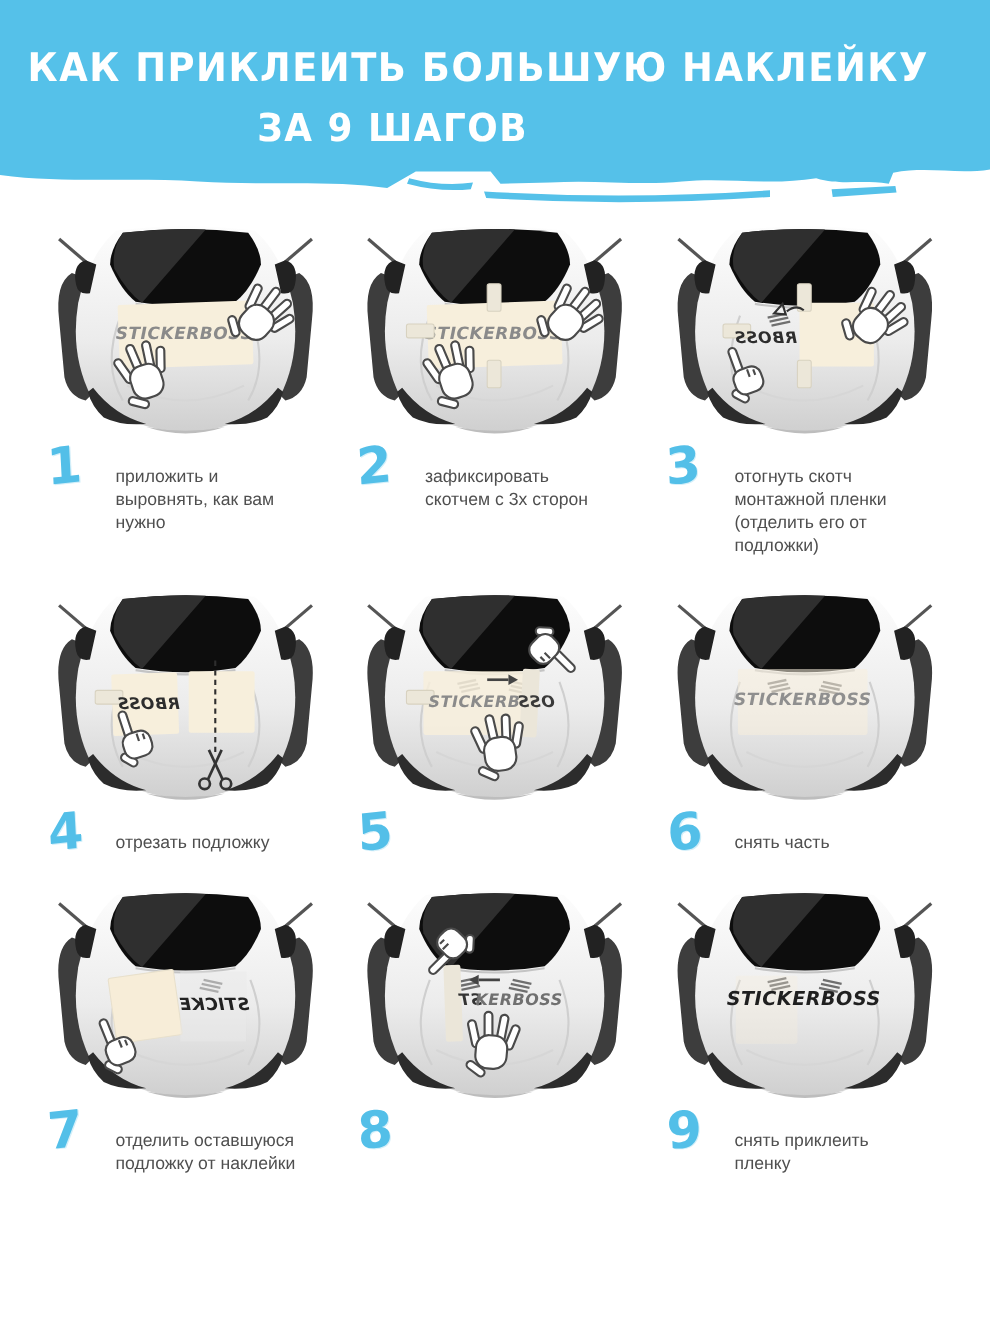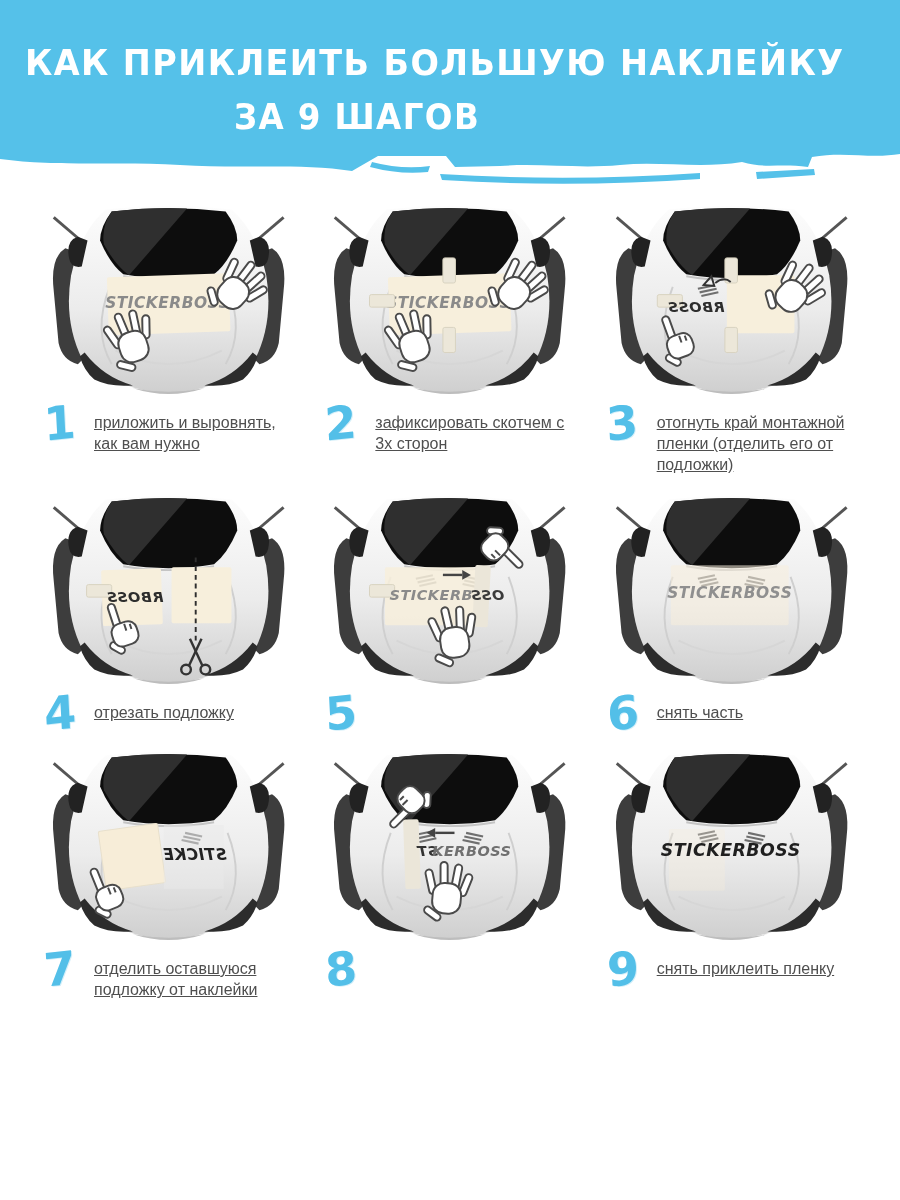--- a/index.html
+++ b/index.html
@@ -17,21 +17,21 @@
   .t2{margin-top:14px;font-size:35px;}
   .grid{display:grid;grid-template-columns:repeat(3,1fr);column-gap:24px;row-gap:8px;
     padding:6px 40px 0 40px;}
   .cell{display:flex;flex-direction:column;}
   .car{width:100%;height:198px;}
   .car svg{width:100%;height:100%;}
   .caption{display:flex;gap:13px;margin-top:6px;padding:0 4px;}
   .num{font-family:"DejaVu Sans",sans-serif;font-weight:bold;font-size:46px;line-height:.95;
     color:var(--accent);min-width:32px;text-align:center;transform:rotate(-6deg) skewX(-3deg);
     text-shadow:1px 1px 0 rgba(83,191,232,.25);}
-  .txt{margin:5px;padding-top:5px;font-size:16px;line-height:1.32;color:var(--step-text);max-width:205px;text-decoration:underline;}
+  .txt{margin:16px;padding-top:5px;font-size:16px;line-height:1.32;color:var(--step-text);max-width:205px;}
   .defs-holder{position:absolute;width:0;height:0;overflow:hidden;}
 </style>
 </head>
 <body style="--accent: #53bfe8; --header-bg: #55c1e9; --header-text: #ffffff; --step-text: #4f4f4f;">
 
 <svg class="defs-holder" aria-hidden="true">
   <defs>
     <linearGradient id="bodyGrad" x1="0" y1="0" x2="0" y2="1">
       <stop offset="0" stop-color="#fdfdfd"></stop>
       <stop offset="0.55" stop-color="#ececec"></stop>
@@ -190,21 +190,21 @@
           <text transform="translate(88,118) scale(-1,1)" text-anchor="middle" font-family="'DejaVu Sans',sans-serif" font-weight="bold" font-style="italic" font-size="15" letter-spacing="0.5" fill="#2d2d2d">RBOSS</text>
           <g stroke="#333" fill="none" stroke-width="2">
   <path d="M96,90 l8,-9 l3,10 z"></path>
             <path d="M108,88 q9,-7 16,-1"></path>
           </g>
           <use href="#hand-flat" transform="translate(188,100) rotate(42) scale(0.92)"></use>
           <use href="#hand-point" transform="translate(72,152) rotate(-20) scale(0.92)"></use>
         </svg></div>
     <div class="caption">
       <span class="num">3</span>
-      <p class="txt">отогнуть край монтажной пленки (отделить его от подложки)</p>
+      <p class="txt">отогнуть скотч монтажной пленки (отделить его от подложки)</p>
     </div>
   </div>
   <div class="cell">
     <div class="car"><svg viewBox="0 0 250 205" preserveAspectRatio="xMidYMid meet">
 <path d="M18,52 Q2,62 6,96 L11,150 Q15,168 31,172 L43,160 29,95 35,58 Z" fill="#3d3d3d"></path>
 <path d="M232,52 Q248,62 244,96 L239,150 Q235,168 219,172 L207,160 221,95 215,58 Z" fill="#3d3d3d"></path>
 <line x1="34" y1="44" x2="6" y2="20" stroke="#555" stroke-width="3"></line>
 <line x1="216" y1="44" x2="244" y2="20" stroke="#555" stroke-width="3"></line>
 <path d="M60,12 Q125,4 190,12 Q216,34 226,80 Q234,128 214,168 Q176,200 125,202 Q74,200 36,168 Q16,128 24,80 Q34,34 60,12 Z" fill="url(#bodyGrad)"></path>
 <path d="M31,40 q-13,4 -9,23 q2,10 13,8 l6,-27 z" fill="#222"></path>

